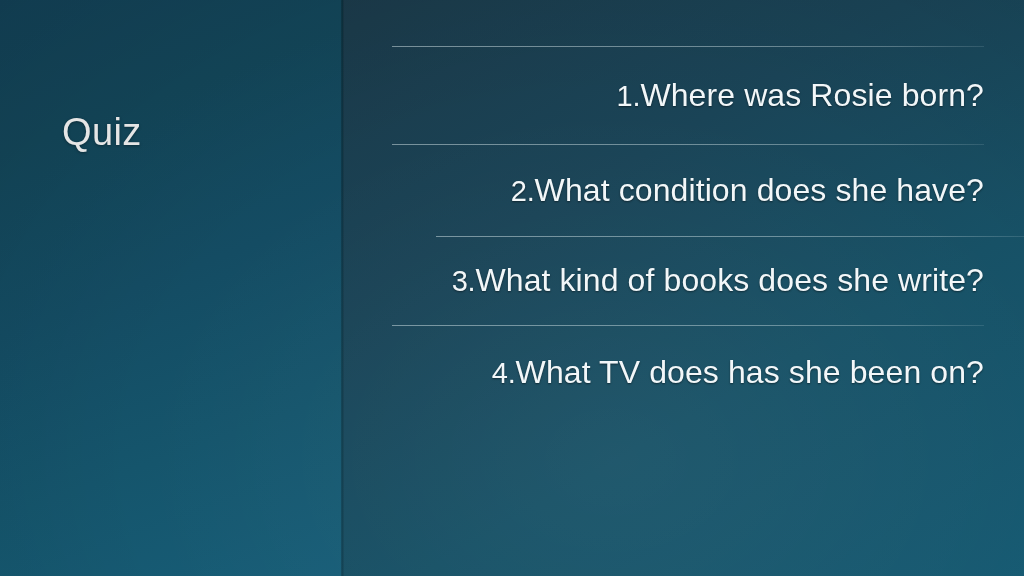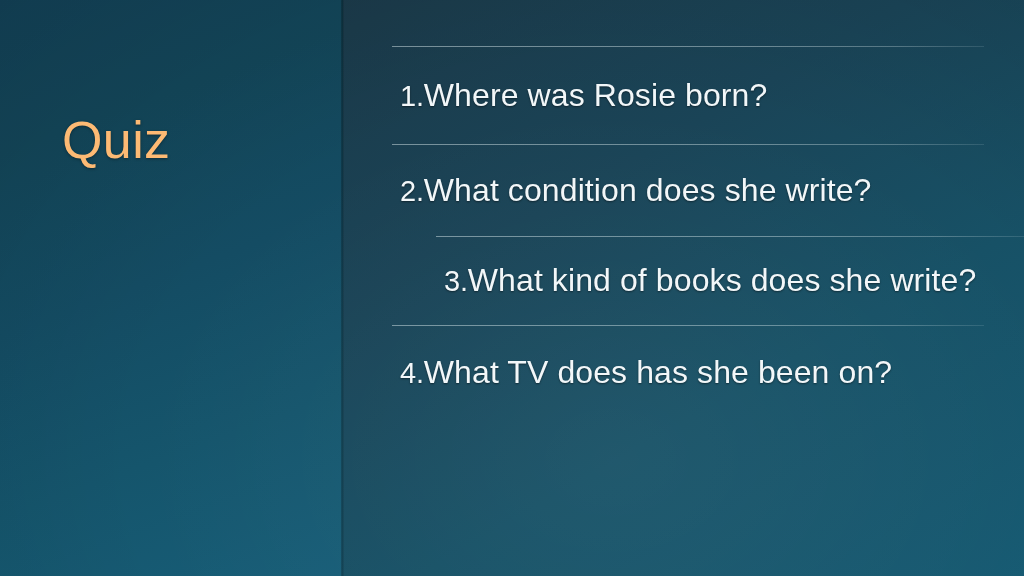--- a/index.html
+++ b/index.html
@@ -82,40 +82,41 @@
                   rgba(0,0,0,0.10) 100%);
     pointer-events: none;
   }
 
   
   .title {
     position: absolute;
     left: 62px;
     top: 113px;
     width: 260px;
-    font-size: 52px;
+    font-size: 38px;
     font-weight: 300;
     line-height: 1.05;
-    color: #fdba74;
+    color: #e5e5e5;
     letter-spacing: 0.4px;
     text-shadow: 0 1px 3px rgba(0,0,0,0.35);
     white-space: nowrap;
   }
 
   
   .qlist {
     position: absolute;
     left: 392px;
     top: 46px;
     width: 592px;
   }
   .qrow {
     position: relative;
     display: flex;
     align-items: center;
+    justify-content: flex-end;
   }
   .qrow .rule {
     position: absolute;
     left: 0;
     top: 0;
     width: 592px;
     height: 1px;
     background: linear-gradient(to right,
       rgba(223,238,240,0.48) 0%,
       rgba(223,238,240,0.42) 60%,
@@ -158,21 +159,21 @@
 
   <div class="qlist">
 
     <div class="qrow r1">
       <div class="rule"></div>
       <div class="qtext"><span class="qnum">1.</span><span>Where was Rosie born?</span></div>
     </div>
 
     <div class="qrow r2">
       <div class="rule"></div>
-      <div class="qtext"><span class="qnum">2.</span><span>What condition does she write?</span></div>
+      <div class="qtext"><span class="qnum">2.</span><span>What condition does she have?</span></div>
     </div>
 
     <div class="qrow r3">
       <div class="rule"></div>
       <div class="qtext"><span class="qnum">3.</span><span>What kind of books does she write?</span></div>
     </div>
 
     <div class="qrow r4">
       <div class="rule"></div>
       <div class="qtext"><span class="qnum">4.</span><span>What TV does has she been on?</span></div>

